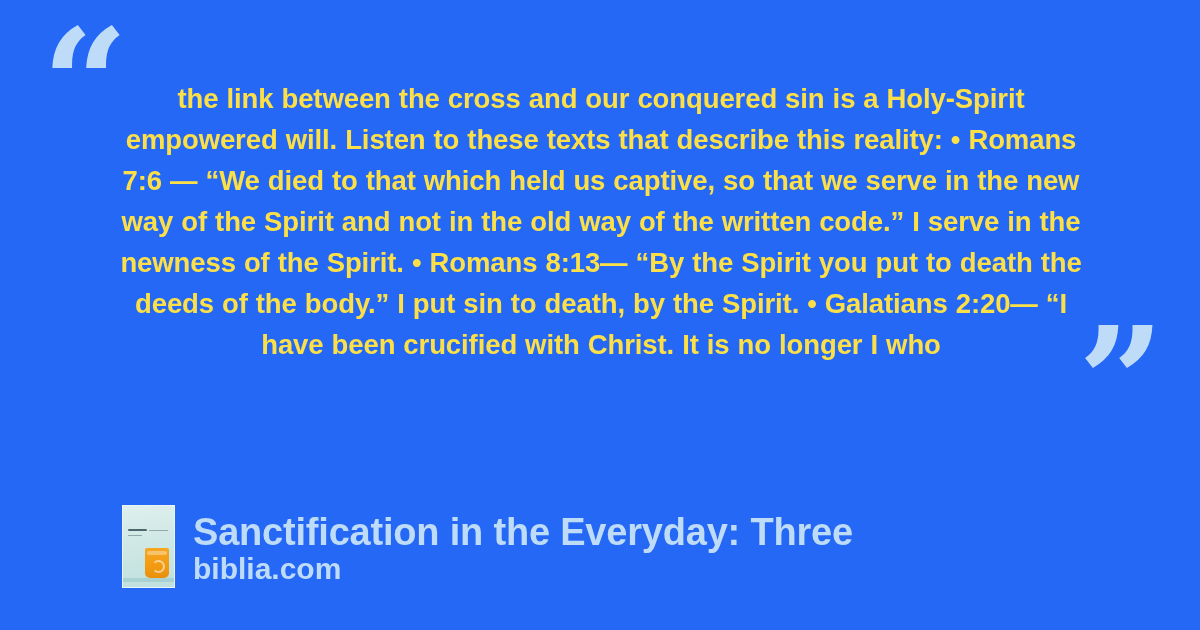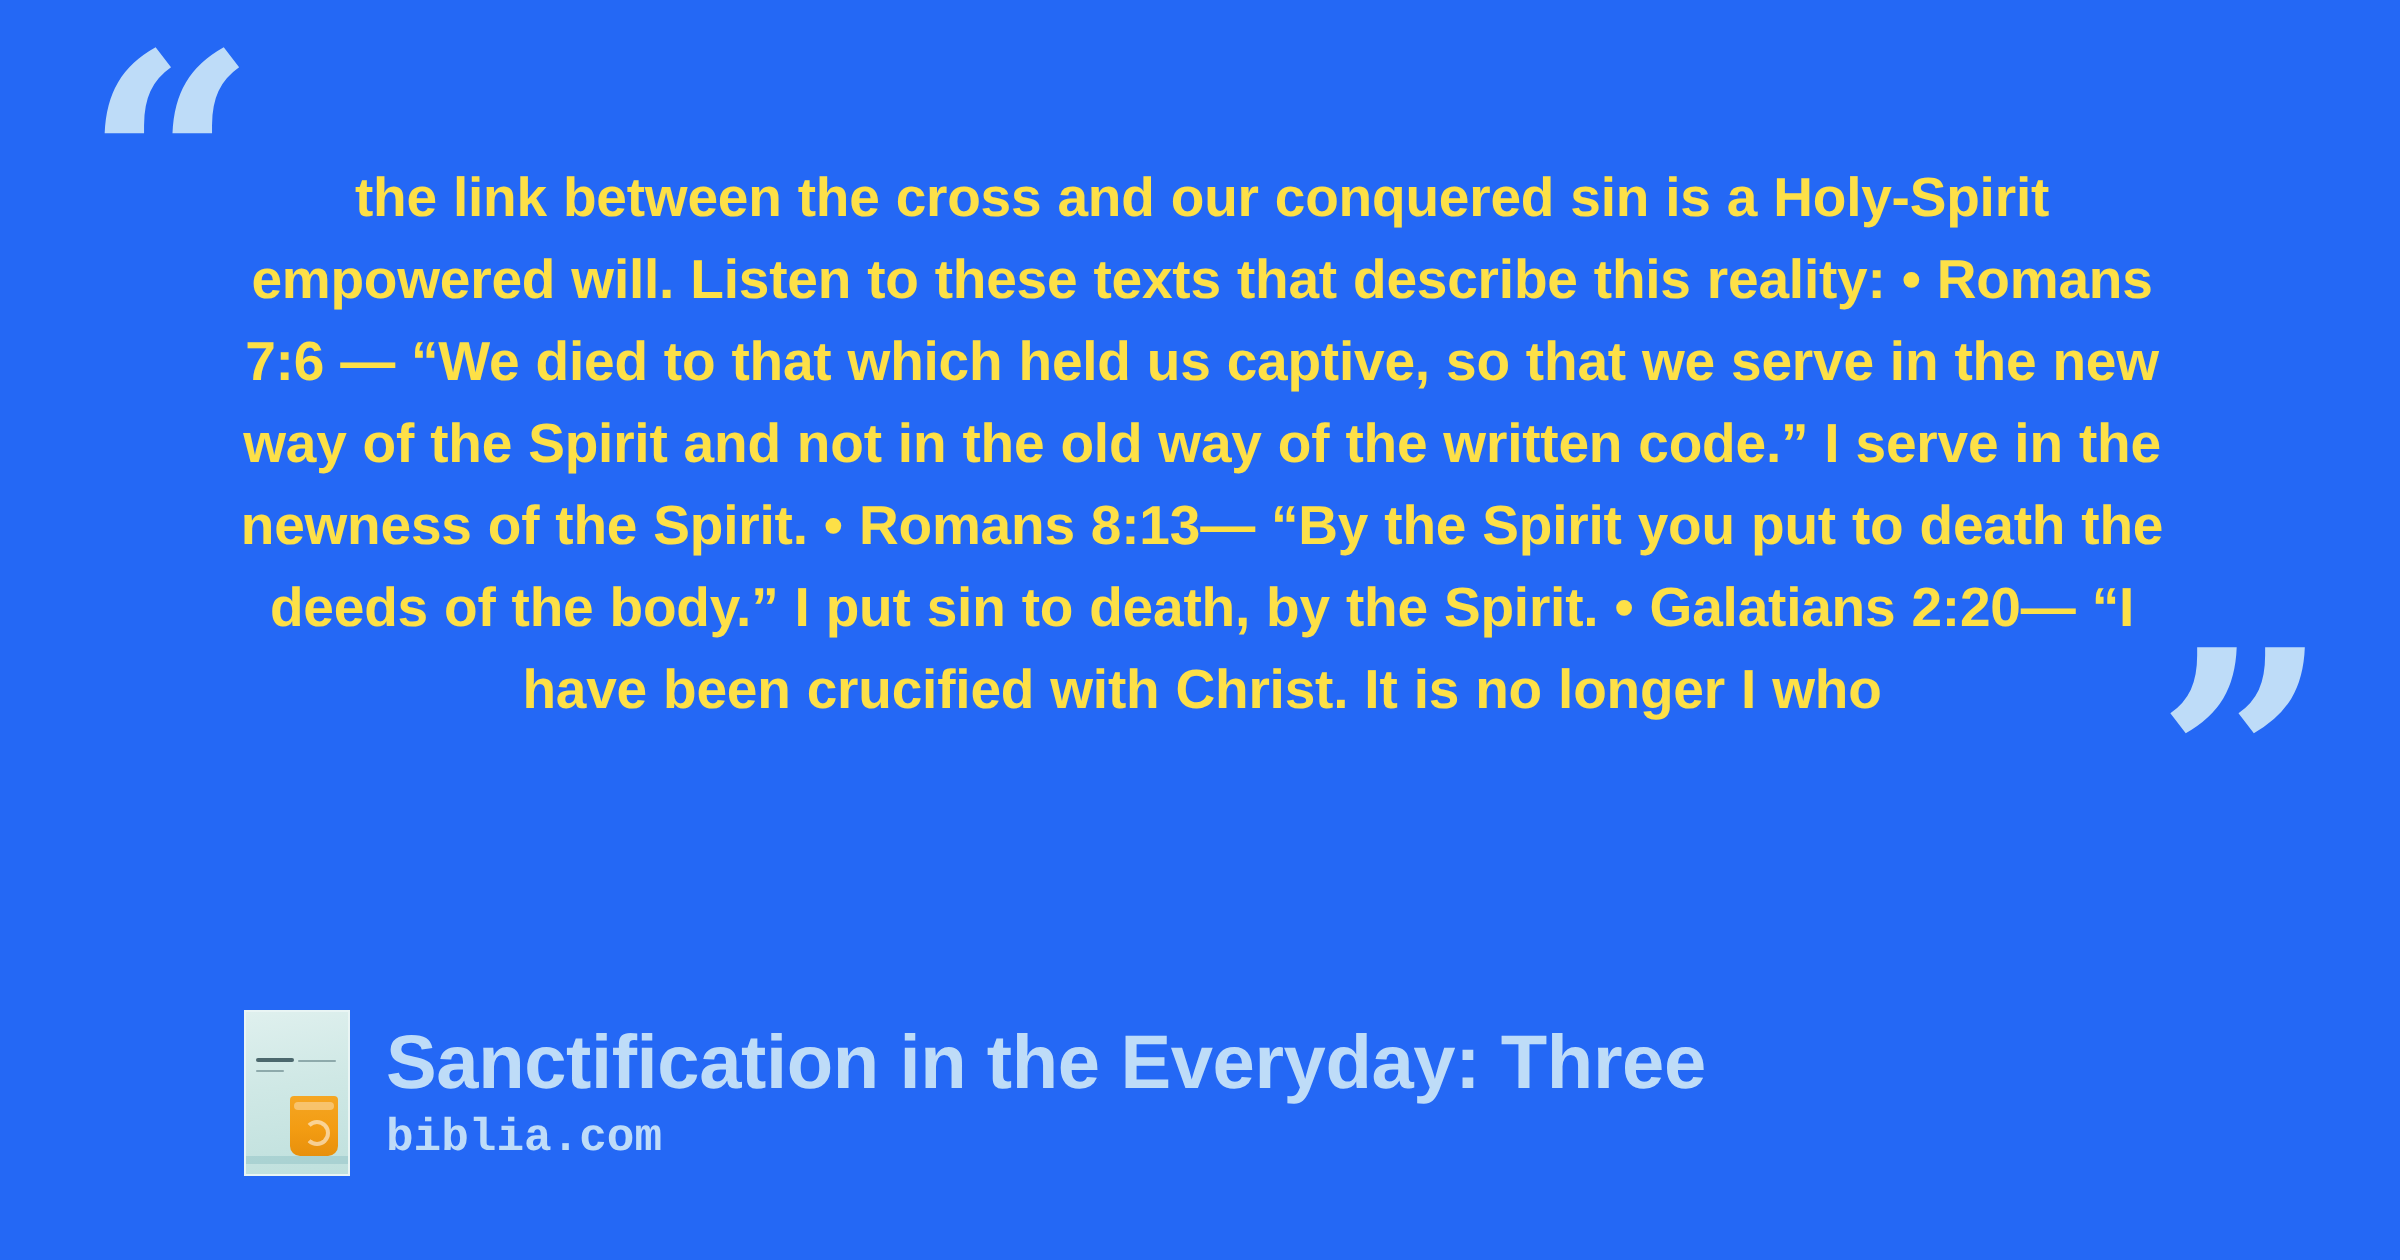--- a/index.html
+++ b/index.html
@@ -141,23 +141,23 @@
     color: #bedcf8;
     font-family: "Liberation Sans", sans-serif;
     font-weight: 700;
     font-size: 38px;
     line-height: 44px;
     letter-spacing: -0.2px;
     white-space: nowrap;
   }
   #footer-site {
     color: #bedcf8;
-    font-family: Liberation Mono, monospace;
+    font-family: Liberation Sans, sans-serif;
     font-weight: 700;
-    font-size: 23px;
+    font-size: 30px;
     line-height: 28px;
     margin-top: 1px;
     white-space: nowrap;
   }
 </style>
 </head>
 <body>
 
 <div id="card">
 

